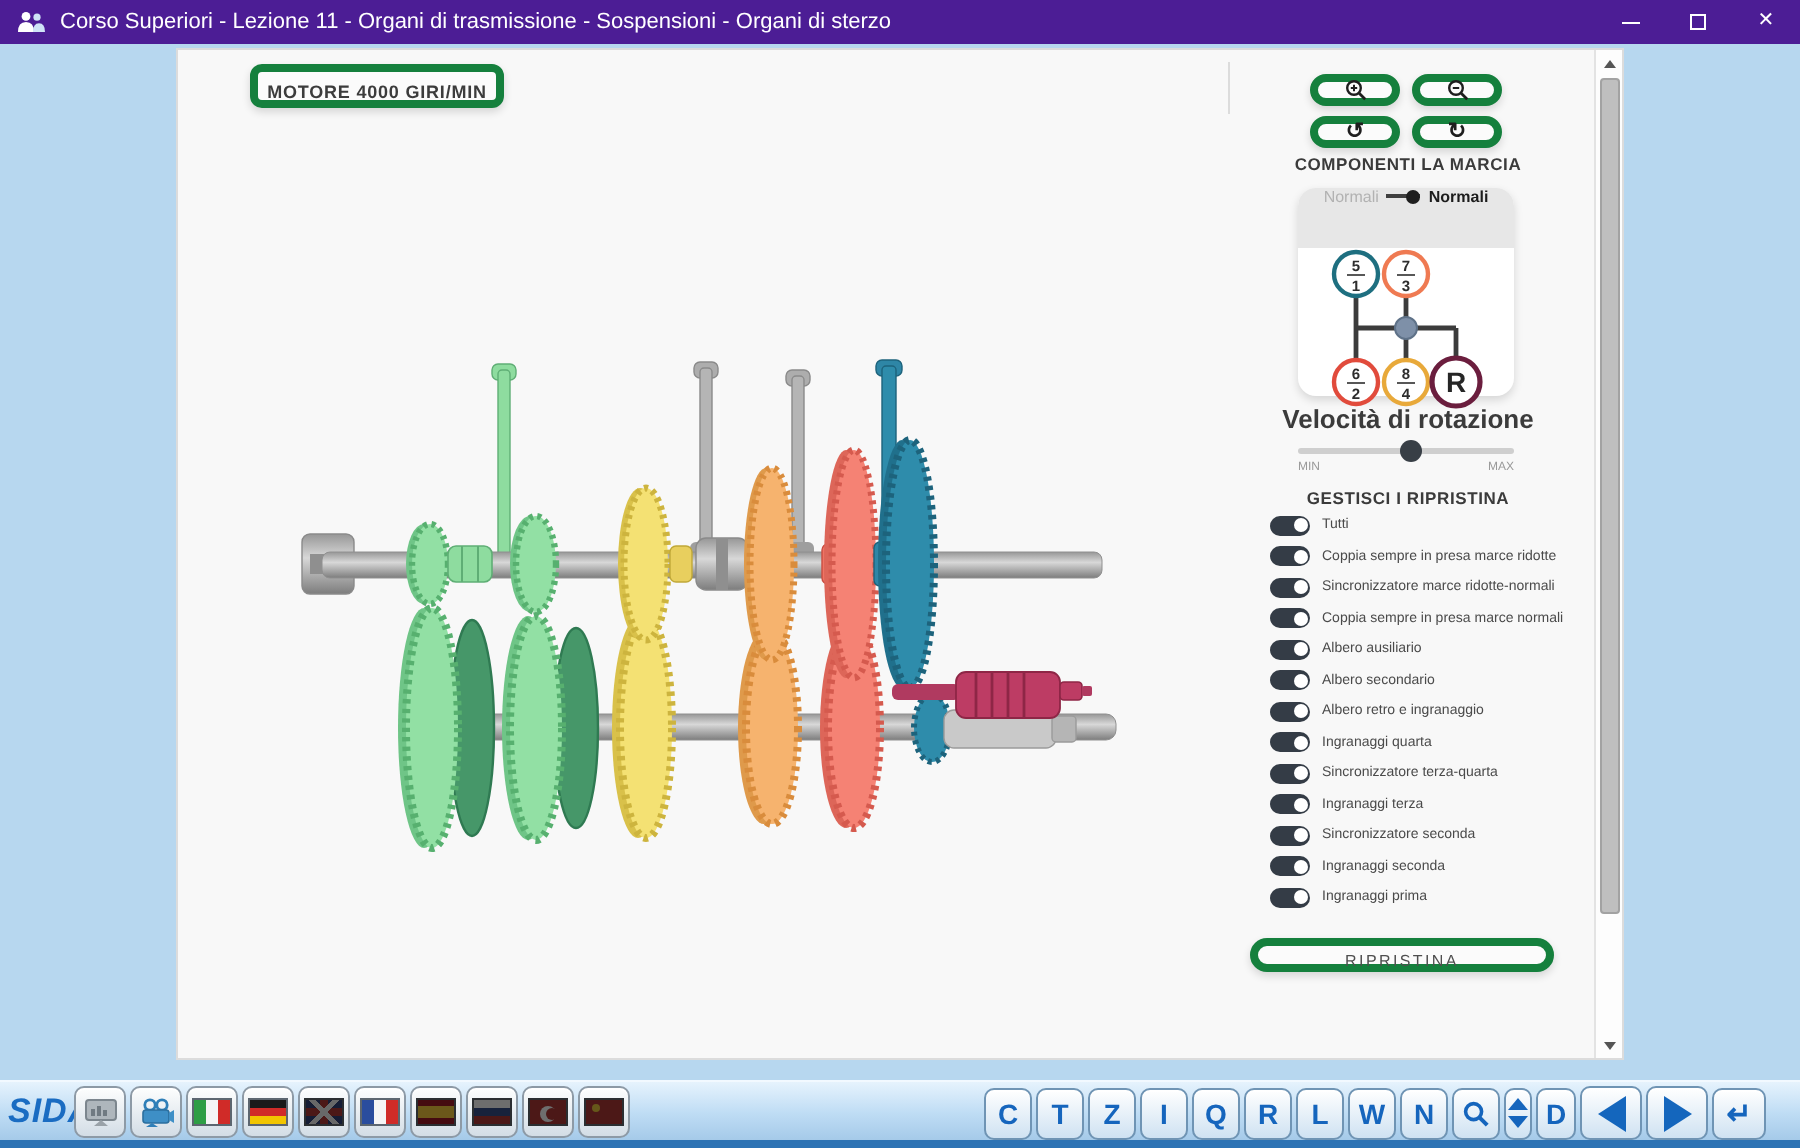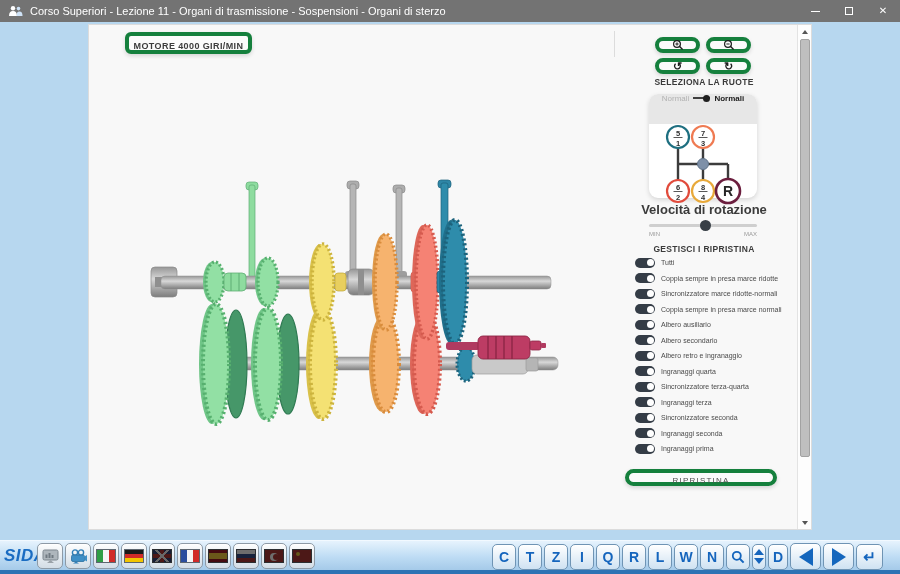--- a/index.html
+++ b/index.html
@@ -1,20 +1,20 @@
 <!DOCTYPE html>
 <html><head>
 <meta charset="utf-8">
 <style>
   * { box-sizing: border-box; margin: 0; padding: 0; }
   html,body { width:900px; height:574px; overflow:hidden; }
   body { position:relative; font-family:"Liberation Sans", sans-serif; background:#b7d7ef; }
 
   
-  .titlebar { position:absolute; left:0; top:0; width:900px; height:22px; background:#737373;
+  .titlebar { position:absolute; left:0; top:0; width:900px; height:22px; background:#4c1d95;
               display:flex; align-items:center; color:#fff; }
   .title-icon { margin-left:8px; display:flex; }
   .title-text { font-size:11px; margin-left:7px; white-space:nowrap; }
   .win-btns { margin-left:auto; display:flex; height:22px; }
   .win-btn { width:34px; height:22px; display:flex; align-items:center; justify-content:center; }
   .glyph-min { width:9px; height:1px; background:#fff; }
   .glyph-max { width:8px; height:8px; border:1px solid #fff; }
   .glyph-close { color:#fff; font-size:10px; line-height:10px; }
 
   
@@ -250,21 +250,21 @@
       <line x1="3.4" y1="5" x2="6.6" y2="5" stroke="#1e1e1e" stroke-width="1"></line>
     </svg>
   </div>
   <div class="pill ctl-btn" style="left:566px; top:33px;">
     <span class="rot-glyph">↺</span>
   </div>
   <div class="pill ctl-btn" style="left:617px; top:33px;">
     <span class="rot-glyph">↻</span>
   </div>
 
-  <div class="sec-title" style="top:52px;">SELEZIONA LA RUOTE</div>
+  <div class="sec-title" style="top:52px;">COMPONENTI LA MARCIA</div>
 
   <div class="gear-panel">
     <div class="gear-head">
       <span class="mode-off">Normali</span>
       <span class="mode-switch">
         <span class="line"></span>
         <span class="dot"></span>
       </span>
       <span class="mode-on">Normali</span>
     </div>

